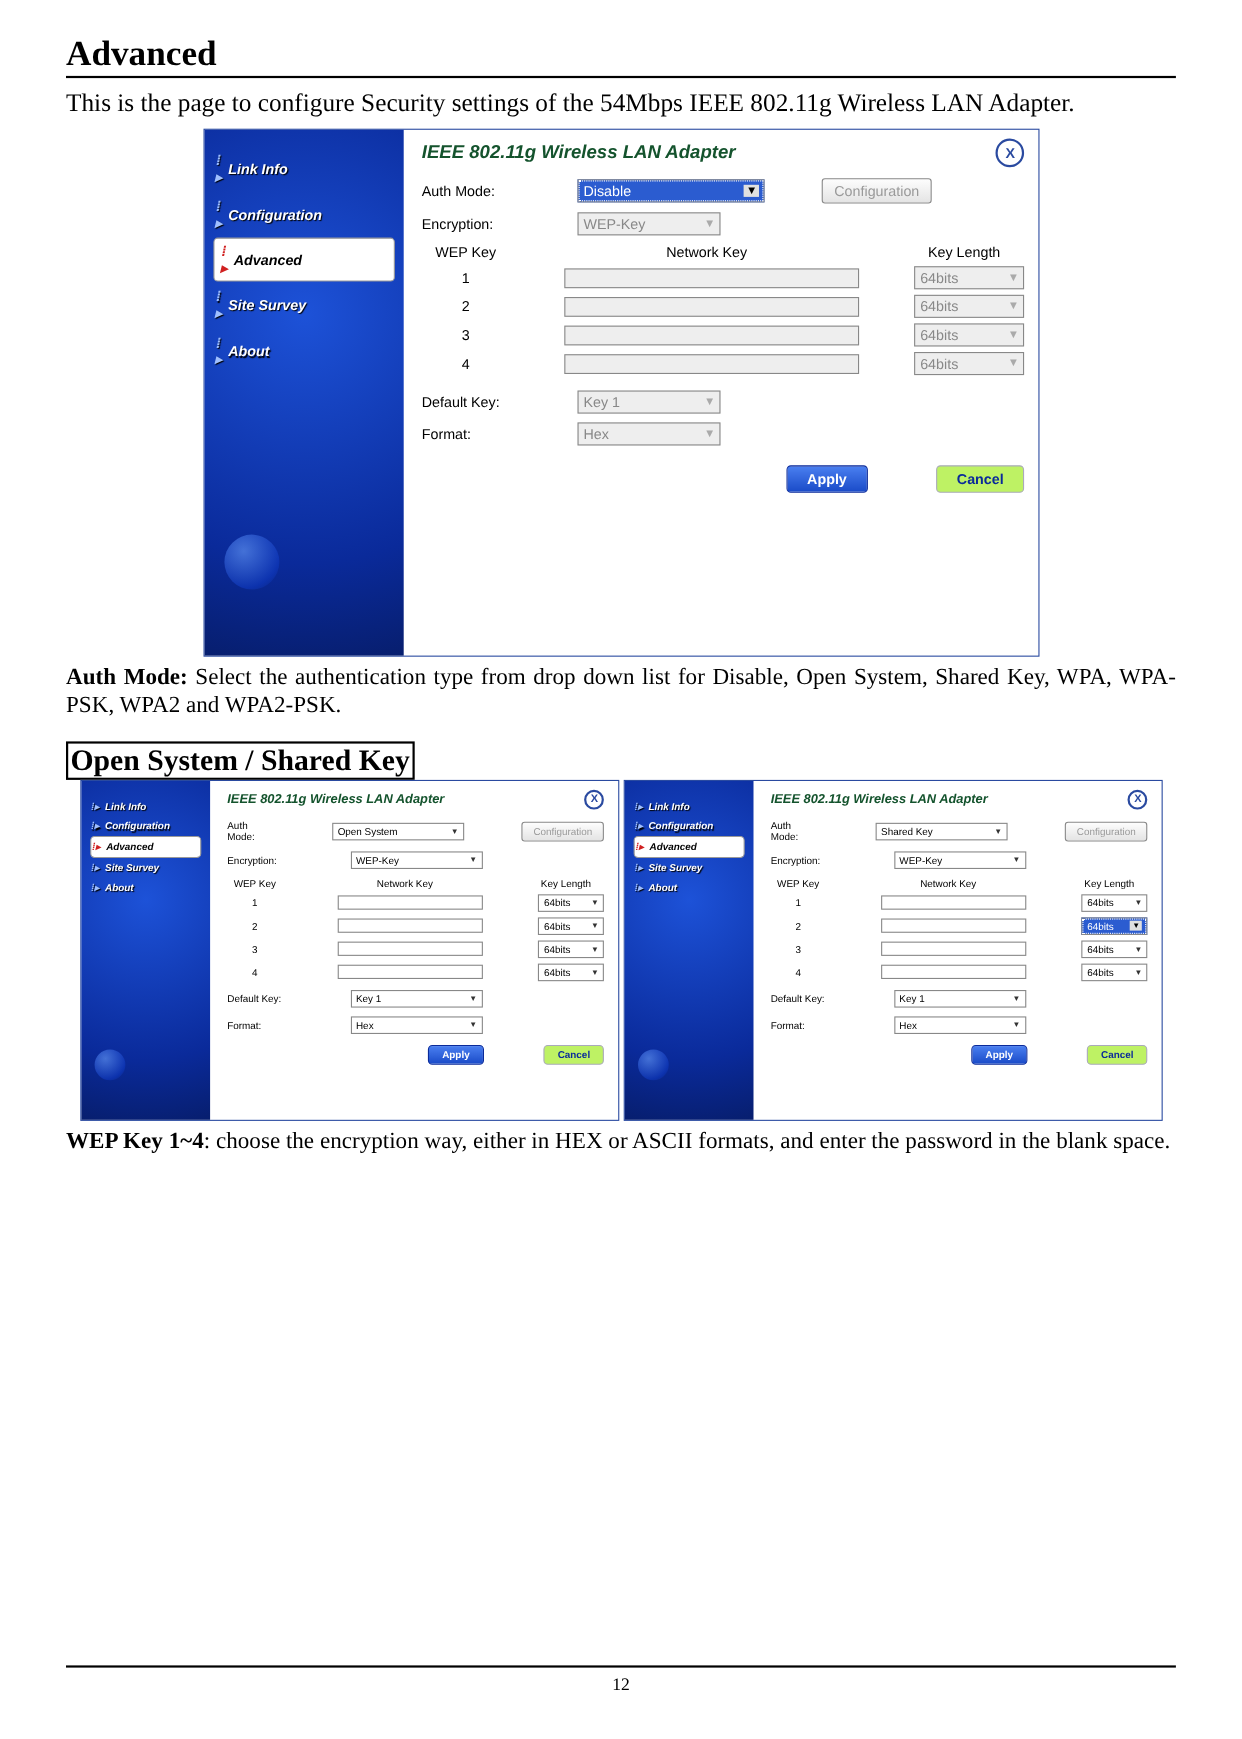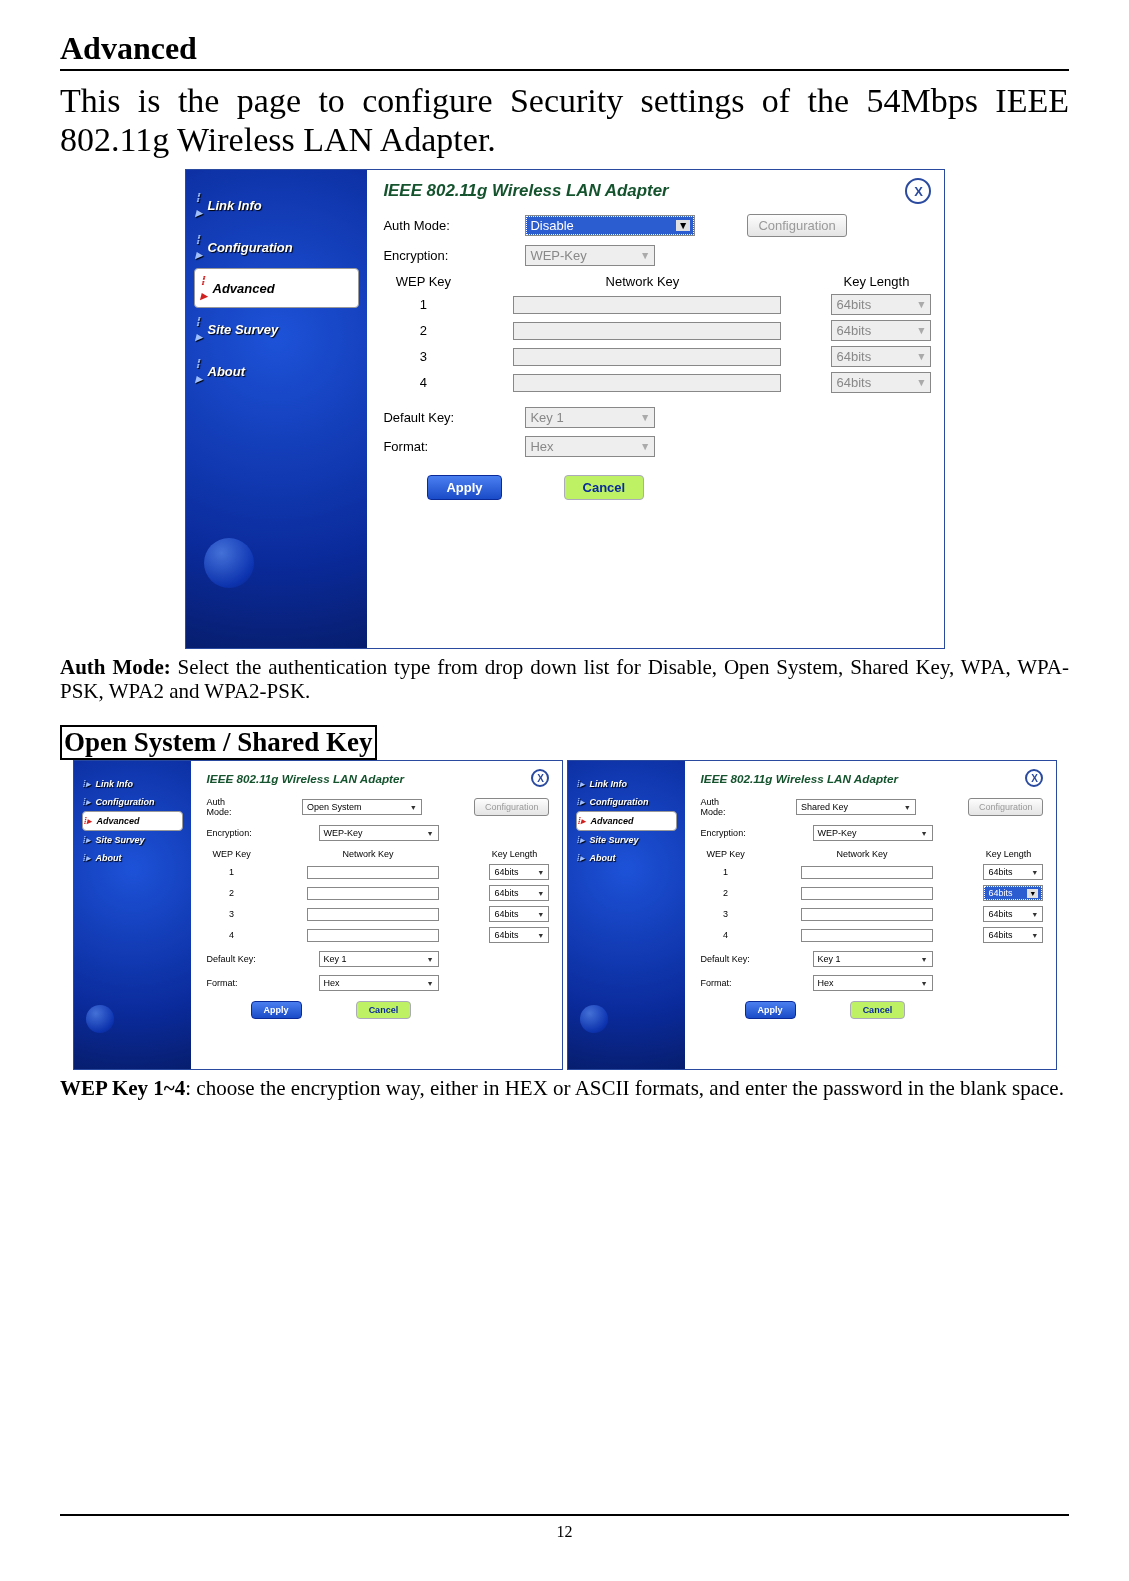--- a/index.html
+++ b/index.html
@@ -12,21 +12,21 @@
       position: relative;
     }
     .page-title {
       font-size: 32px;
       font-weight: bold;
       border-bottom: 2px solid #000;
       padding-bottom: 2px;
       margin-bottom: 10px;
     }
     .intro-text {
-      font-size: 34px;
+      font-size: 23px;
       text-align: justify;
       line-height: 1.15;
       margin-bottom: 10px;
     }
     
     .shot-row {
       display: flex;
       gap: 4px;
       margin-bottom: 6px;
     }
@@ -169,21 +169,21 @@
     .col-c { width: 110px; }
     .shot.small .col-a { width:50px; }
     .shot.small .col-c { width:70px; }
     .wep-row { display:flex; align-items:center; margin:5px 0; gap:6px; }
     .wep-row .idx { width:80px; text-align:center; }
     .shot.small .wep-row .idx { width:50px; }
     .wep-row .faux-input { flex:1; height:18px; }
     .shot.small .wep-row .faux-input { height:13px; }
     .wep-row .faux-select { width:100px; min-width:0; }
     .shot.small .wep-row .faux-select { width:60px; }
-    .btn-row { display:flex; justify-content:flex-start; gap:18px; margin-top:18px; }
+    .btn-row { display:flex; justify-content:flex-end; gap:18px; margin-top:18px; }
     .shot.small .btn-row { margin-top:10px; gap:10px; }
     .shot.small .faux-btn.primary, .shot.small .faux-btn.secondary { padding:3px 12px; }
     
     .para {
       font-size: 21px;
       text-align: justify;
       line-height: 1.15;
       margin: 6px 0 16px 0;
     }
     .subhead {

